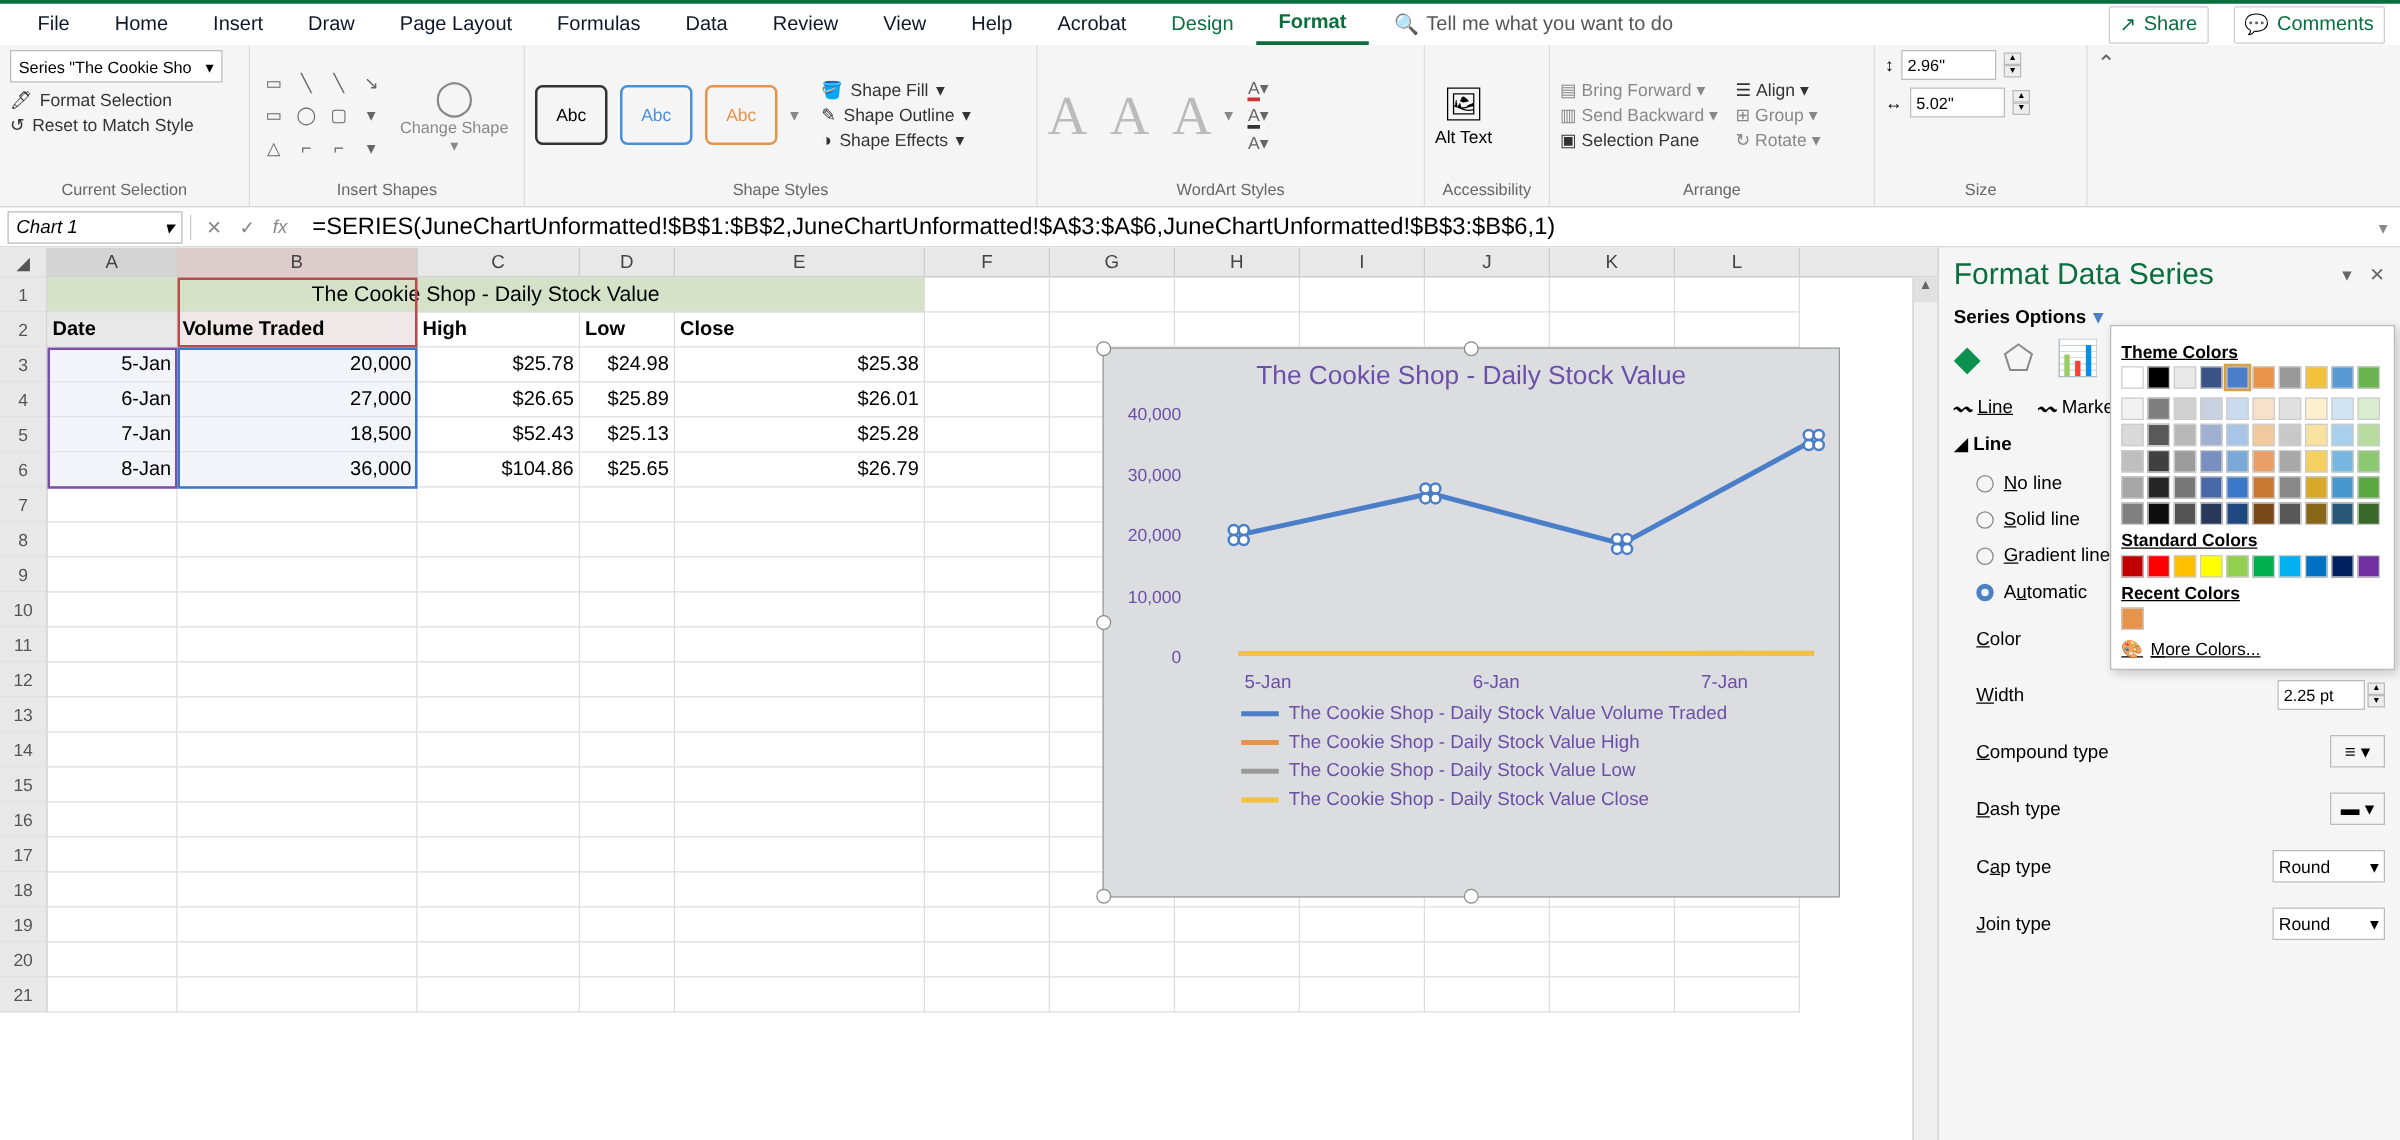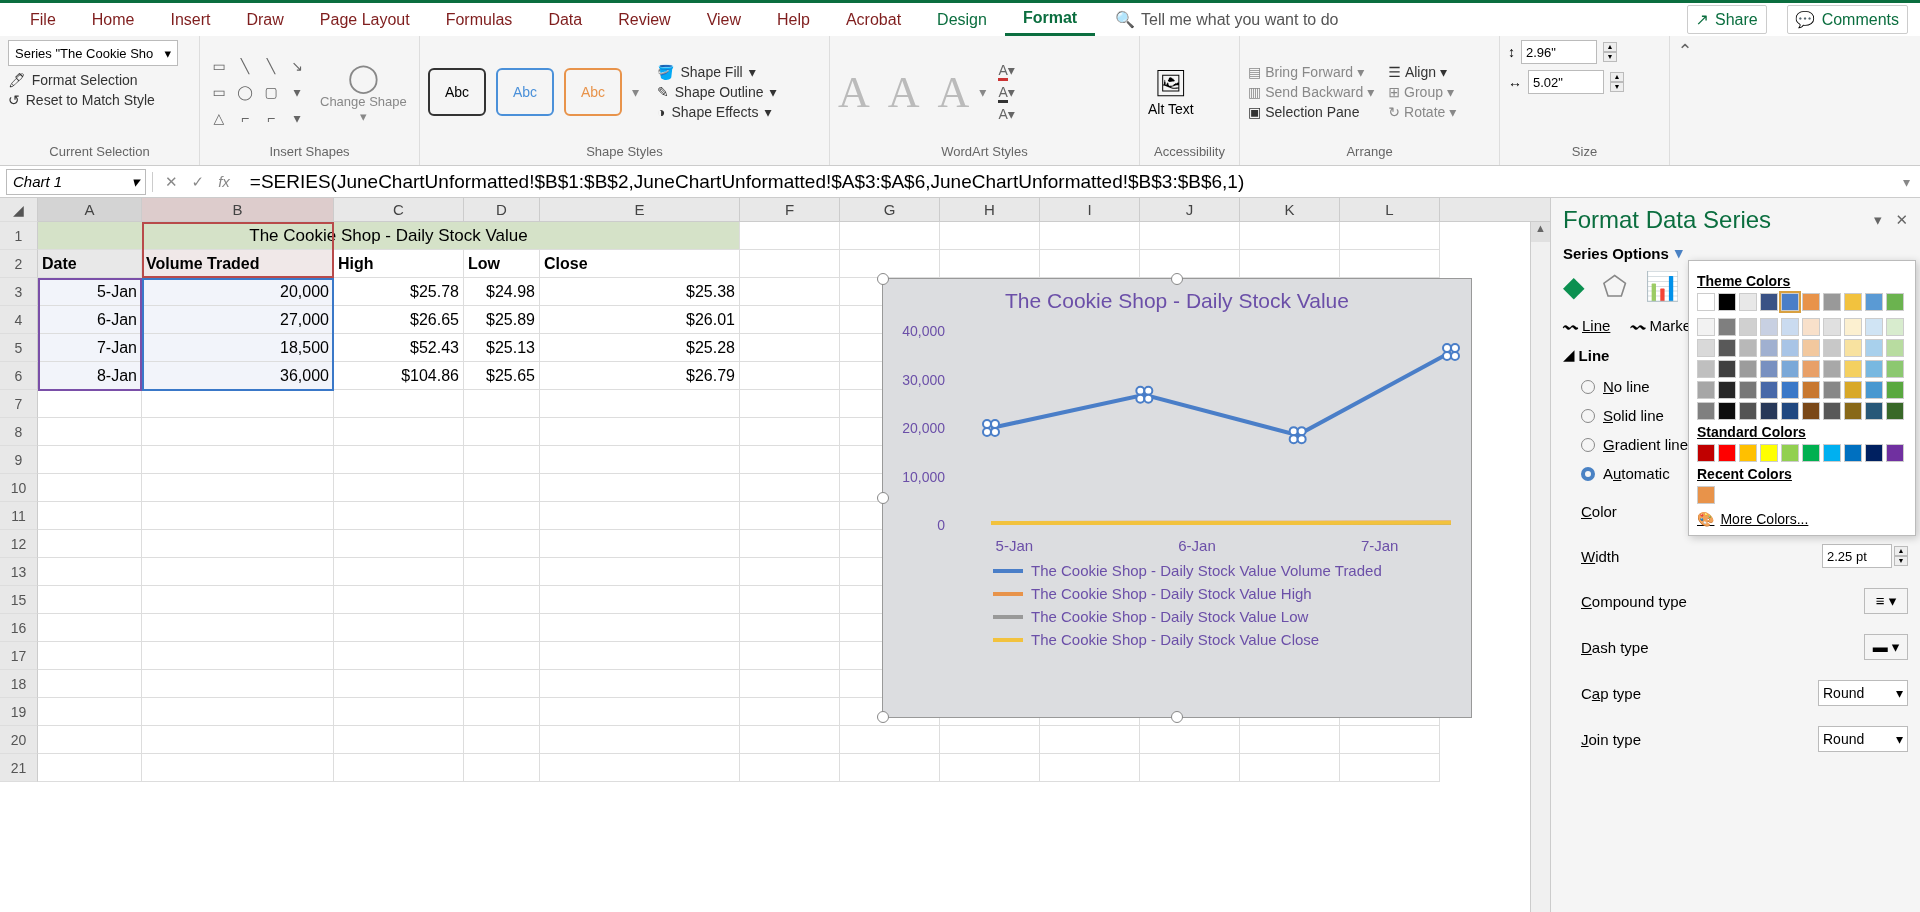--- a/index.html
+++ b/index.html
@@ -1,20 +1,20 @@
 <!DOCTYPE html>
 <html><head>
 <meta charset="utf-8">
 <style>
 * { box-sizing: border-box; margin: 0; padding: 0; font-family: 'Segoe UI', Arial, sans-serif; }
 body { background: #f5f5f5; width: 1920px; height: 912px; overflow: hidden; font-size: 14px; }
 
 
 .menu-bar { background: #fff; height: 36px; display: flex; align-items: center; padding: 0 12px; border-top: 3px solid #0b6e3f; }
-.menu-item { padding: 0 18px; height: 100%; display: flex; align-items: center; cursor: pointer; font-size: 16px; color: #7f1d1d; }
+.menu-item { padding: 0 18px; height: 100%; display: flex; align-items: center; cursor: pointer; font-size: 16px; color: #0f172a; }
 .menu-item.design { color: #0b6e3f; }
 .menu-item.active { color: #0b6e3f; border-bottom: 3px solid #0b6e3f; font-weight: 600; }
 .tell-me { margin-left: 20px; display: flex; align-items: center; gap: 6px; color: #555; font-size: 16px; }
 .top-right { margin-left: auto; display: flex; gap: 20px; }
 .share-btn, .comments-btn { display: flex; align-items: center; gap: 6px; color: #0b6e3f; font-size: 16px; padding: 4px 8px; border: 1px solid #ccc; border-radius: 2px; }
 
 
 .ribbon { background: #f5f5f5; height: 130px; display: flex; border-bottom: 1px solid #ccc; }
 .ribbon-group { border-right: 1px solid #ddd; padding: 4px 8px; display: flex; flex-direction: column; justify-content: space-between; position: relative; }
 .ribbon-group-label { text-align: center; font-size: 13px; color: #666; padding-bottom: 2px; }
@@ -528,20 +528,35 @@
           <div class="cell cF"></div>
           <div class="cell cG"></div>
           <div class="cell cH"></div>
           <div class="cell cI"></div>
           <div class="cell cJ"></div>
           <div class="cell cK"></div>
           <div class="cell cL"></div>
         </div>
         <div class="grid-row">
           <div class="rh">13</div>
+          <div class="cell cA"></div>
+          <div class="cell cB"></div>
+          <div class="cell cC"></div>
+          <div class="cell cD"></div>
+          <div class="cell cE"></div>
+          <div class="cell cF"></div>
+          <div class="cell cG"></div>
+          <div class="cell cH"></div>
+          <div class="cell cI"></div>
+          <div class="cell cJ"></div>
+          <div class="cell cK"></div>
+          <div class="cell cL"></div>
+        </div>
+        <div class="grid-row">
+          <div class="rh">14</div>
           <div class="cell cA"></div>
           <div class="cell cB"></div>
           <div class="cell cC"></div>
           <div class="cell cD"></div>
           <div class="cell cE"></div>
           <div class="cell cF"></div>
           <div class="cell cG"></div>
           <div class="cell cH"></div>
           <div class="cell cI"></div>
           <div class="cell cJ"></div>

